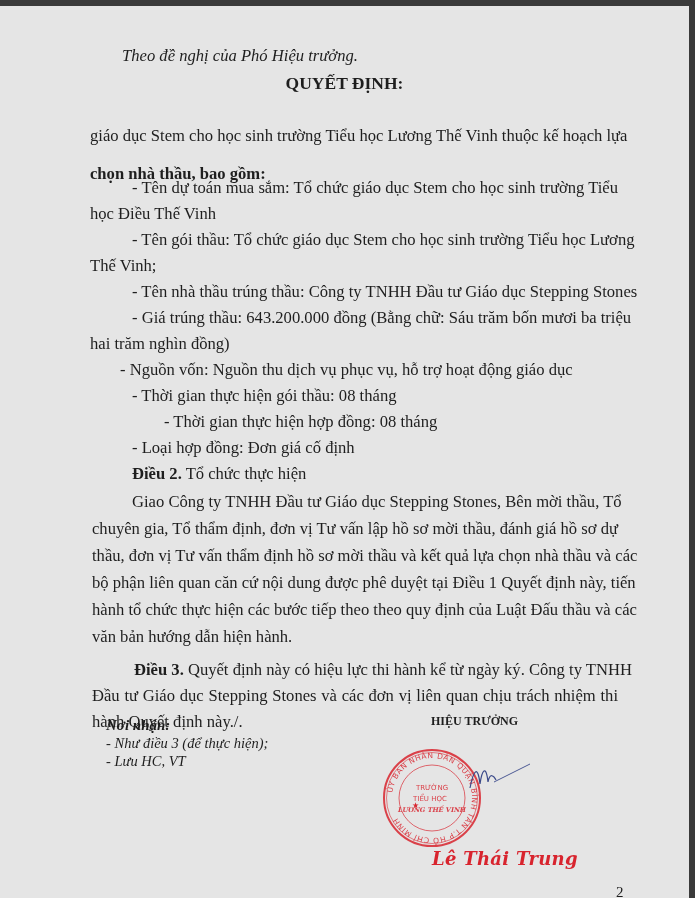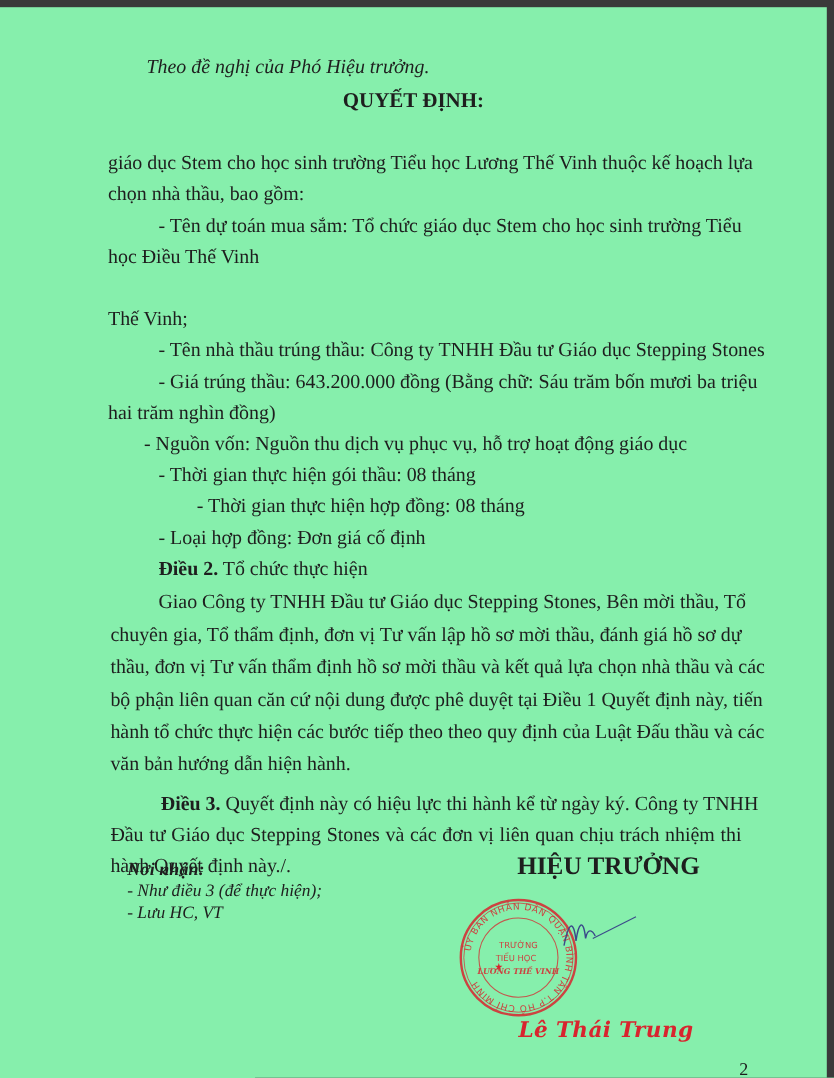--- a/index.html
+++ b/index.html
@@ -5,21 +5,21 @@
     html, body { margin: 0; padding: 0; }
     body {
       width: 695px; height: 898px; overflow: hidden;
       background: #3a3a3a;
       font-family: "Liberation Serif", "DejaVu Serif", serif;
       color: #1e1e1e;
     }
     .page {
       position: absolute; left: 0; top: 6px;
       width: 689px; height: 892px;
-      background: #86efac;
+      background: #e5e5e5;
       overflow: hidden;
     }
     .line {
       position: absolute;
       font-size: 16.6px;
       white-space: nowrap;
       line-height: 20px;
     }
     .italic { font-style: italic; }
     .bold { font-weight: bold; }
@@ -48,25 +48,26 @@
 </head>
 <body>
 
 <div class="page">
 
   <div class="line italic" style="left:122px;top:40px;">Theo đề nghị của Phó Hiệu trưởng.</div>
 
   <div class="line bold center" style="left:0;width:689px;top:67px;font-size:17.5px;">QUYẾT ĐỊNH:</div>
 
   <div class="line justify-line" style="left:90px;width:528px;top:120px;">giáo dục Stem cho học sinh trường Tiểu học Lương Thế Vinh thuộc kế hoạch lựa</div>
-  <div class="line" style="left:90px;top:146px;">chọn nhà thầu, bao gồm:</div>
+  <div class="line" style="left:90px;top:158px;font-weight:bold;">chọn nhà thầu, bao gồm:</div>
 
   <div class="line justify-line" style="left:132px;width:486px;top:172px;">- Tên dự toán mua sắm: Tổ chức giáo dục Stem cho học sinh trường Tiểu</div>
   <div class="line" style="left:90px;top:198px;">học Điều Thế Vinh</div>
 
+  <div class="line justify-line" style="left:132px;width:486px;top:224px;">- Tên gói thầu: Tổ chức giáo dục Stem cho học sinh trường Tiểu học Lương</div>
   <div class="line" style="left:90px;top:250px;">Thế Vinh;</div>
 
   <div class="line" style="left:132px;top:276px;">- Tên nhà thầu trúng thầu: Công ty TNHH Đầu tư Giáo dục Stepping Stones</div>
 
   <div class="line justify-line" style="left:132px;width:486px;top:302px;">- Giá trúng thầu: 643.200.000 đồng (Bằng chữ: Sáu trăm bốn mươi ba triệu</div>
   <div class="line" style="left:90px;top:328px;">hai trăm nghìn đồng)</div>
 
   <div class="line" style="left:120px;top:354px;">- Nguồn vốn: Nguồn thu dịch vụ phục vụ, hỗ trợ hoạt động giáo dục</div>
   <div class="line" style="left:132px;top:380px;">- Thời gian thực hiện gói thầu: 08 tháng</div>
   <div class="line" style="left:132px;top:406px;margin-left:32px;">- Thời gian thực hiện hợp đồng: 08 tháng</div>
@@ -81,21 +82,21 @@
   <div class="line" style="left:92px;top:621px;text-align:right;">văn bản hướng dẫn hiện hành.</div>
 
   <div class="line justify-line" style="left:134px;width:484px;top:654px;"><b>Điều 3.</b><span> Quyết định này có hiệu lực thi hành kể từ ngày ký. Công ty TNHH</span></div>
   <div class="line justify-line" style="left:92px;width:526px;top:680px;">Đầu tư Giáo dục Stepping Stones và các đơn vị liên quan chịu trách nhiệm thi</div>
   <div class="line" style="left:92px;top:706px;">hành Quyết định này./.</div>
 
   <div class="line small italic bold" style="left:106px;top:710px;font-size:15px;">Nơi nhận:</div>
   <div class="line small italic" style="left:106px;top:728px;">- Như điều 3 (để thực hiện);</div>
   <div class="line small italic" style="left:106px;top:746px;">- Lưu HC, VT</div>
 
-  <div class="line bold" style="left:431px;top:705px;font-size:21px;">HIỆU TRƯỞNG</div>
+  <div class="line bold" style="left:431px;top:705px;font-size:12px;">HIỆU TRƯỞNG</div>
 
   <div class="stamp">
     <svg width="100" height="100" viewBox="0 0 100 100">
       <defs>
         <path id="stampArc" d="M 50 50 m -40 0 a 40 40 0 1 1 80 0 a 40 40 0 1 1 -80 0"></path>
       </defs>
       <circle cx="50" cy="50" r="48" fill="none" stroke="#d8242e" stroke-width="2" opacity="0.85"></circle>
       <circle cx="50" cy="50" r="45.5" fill="none" stroke="#d8242e" stroke-width="0.8" opacity="0.7"></circle>
       <circle cx="50" cy="50" r="33" fill="none" stroke="#d8242e" stroke-width="0.9" opacity="0.75"></circle>
       <text font-family="DejaVu Sans, sans-serif" font-size="7.5" fill="#d8242e" opacity="0.85" letter-spacing="0.6">

